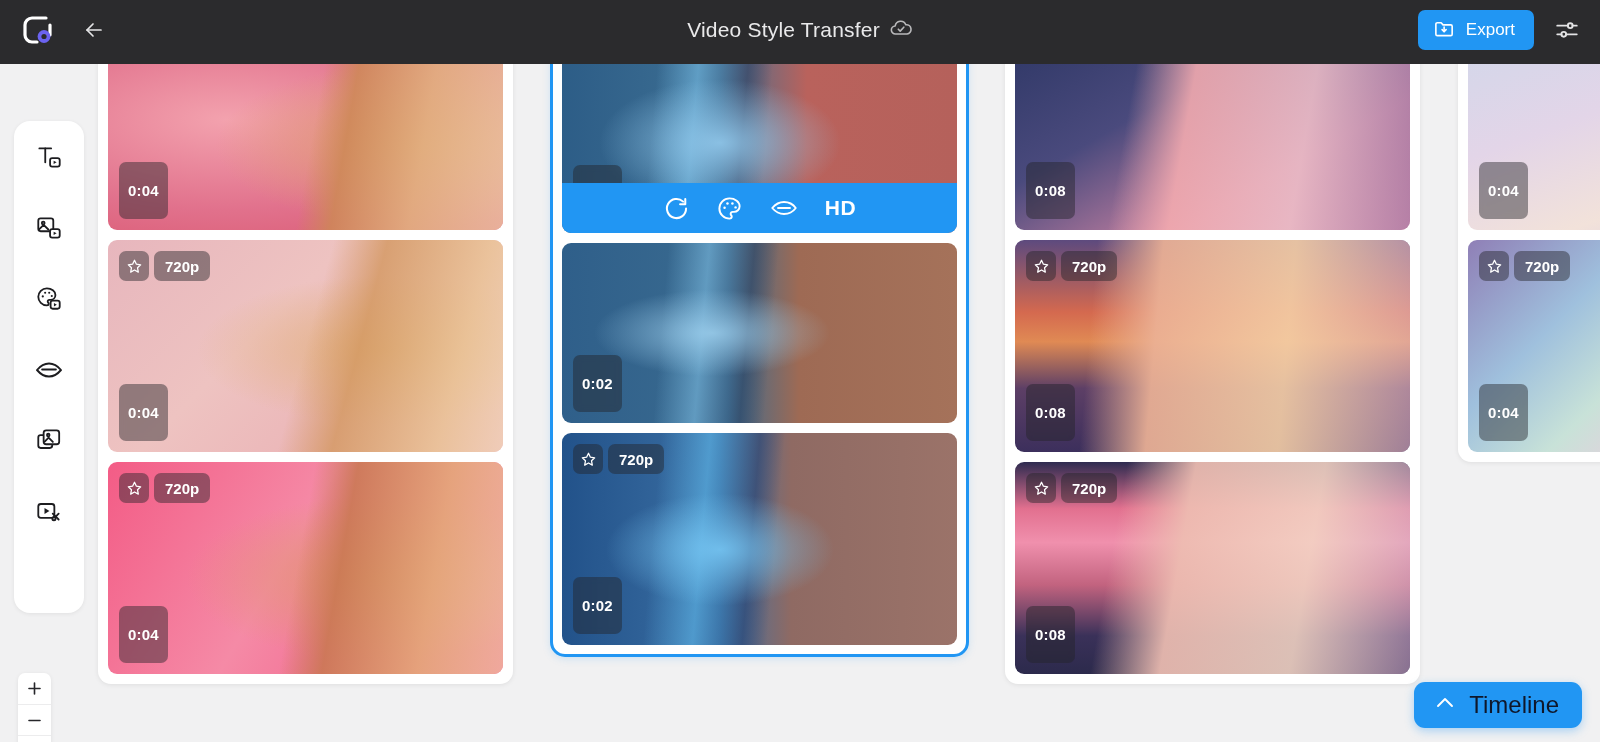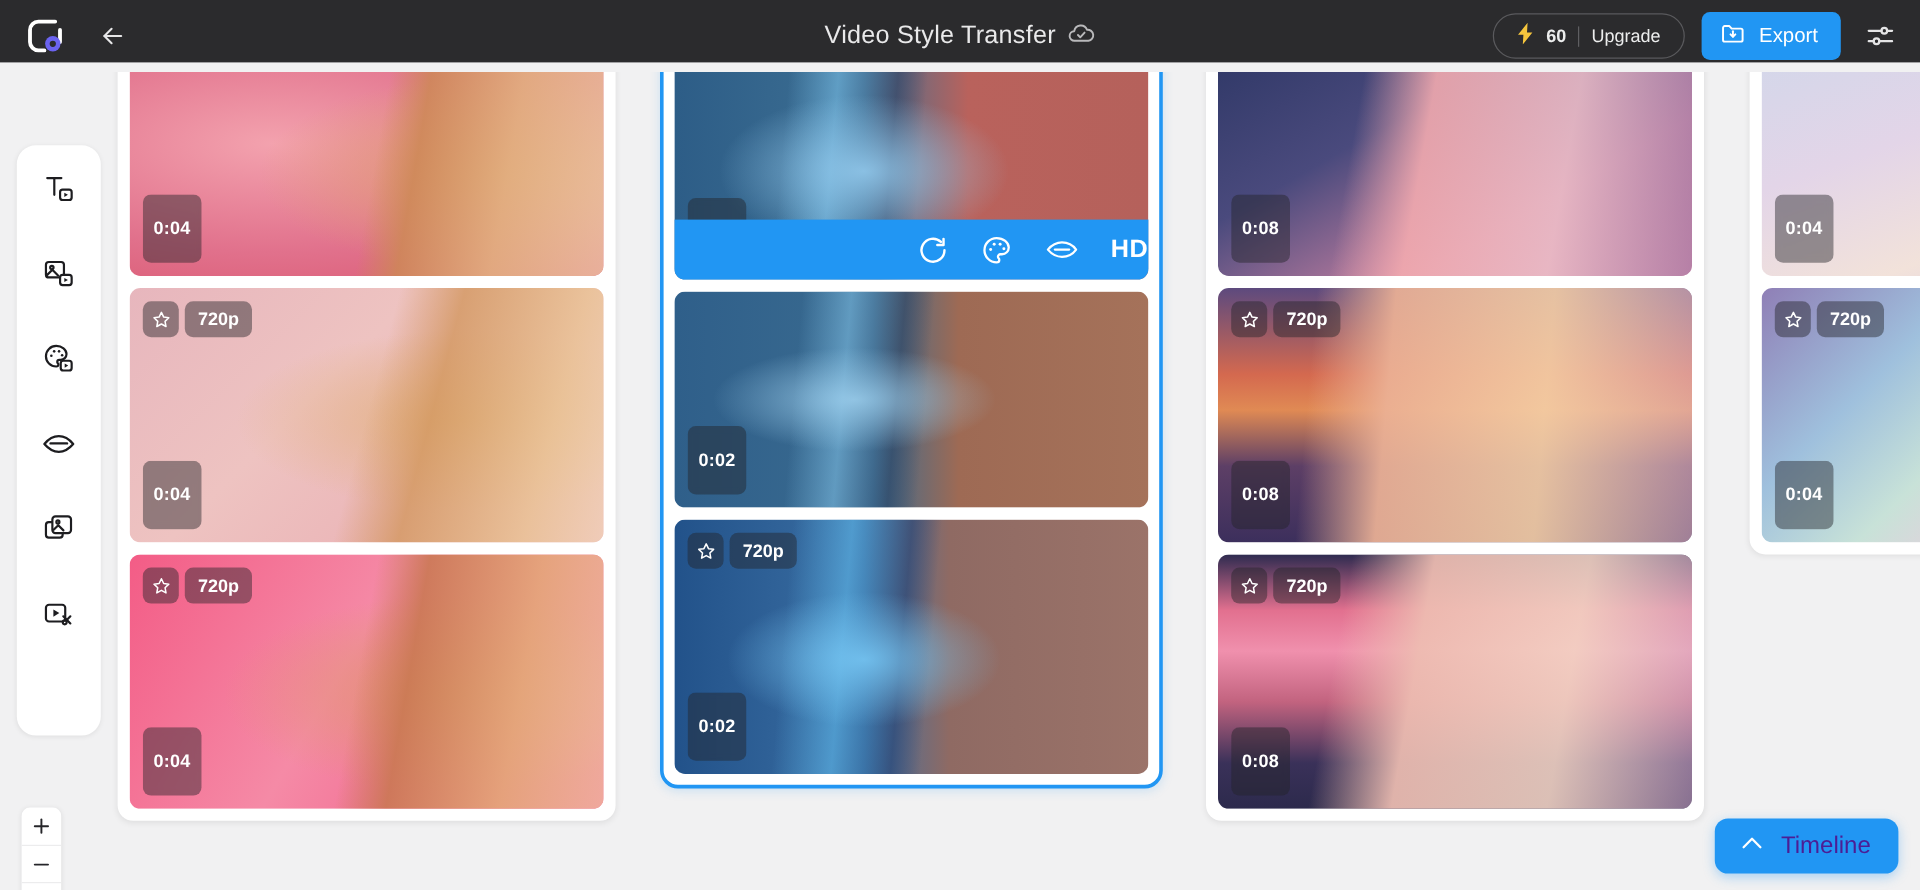--- a/index.html
+++ b/index.html
@@ -5,21 +5,21 @@
   * { box-sizing: border-box; margin: 0; padding: 0; }
   html, body {
     width: 1600px; height: 742px; overflow: hidden;
     font-family: "Liberation Sans", sans-serif;
     background: #f1f1f2;
   }
   #app { position: relative; width: 1600px; height: 742px; }
 
   
   .header {
-    position: absolute; top: 0; left: 0; width: 1600px; height: 52px;
+    position: absolute; top: 0; left: 0; width: 1600px; height: 64px;
     background: #2b2b2d; display: flex; align-items: center; z-index: 40;
   }
   .logo-wrap { position: absolute; left: 18px; top: 10px; width: 40px; height: 40px;
     display: flex; align-items: center; justify-content: center; }
   .back-btn { position: absolute; left: 76px; top: 12px; width: 36px; height: 36px;
     display: flex; align-items: center; justify-content: center; border-radius: 8px; cursor: pointer; }
   .title-wrap {
     position: absolute; left: 0; top: 0; width: 1600px; height: 60px;
     display: flex; align-items: center; justify-content: center; gap: 9px;
     pointer-events: none;
@@ -90,34 +90,34 @@
   .badge-res { height: 30px; padding: 0 11px; border-radius: 7px;
     background: rgba(35,35,40,.45); color: #fff; font-size: 15px; font-weight: 600;
     display: flex; align-items: center; }
   .badge-expand { position: absolute; right: 11px; bottom: 11px;
     width: 31px; height: 31px; border-radius: 7px; background: rgba(35,35,40,.4);
     display: flex; align-items: center; justify-content: center; cursor: pointer; }
 
   .action-bar {
     position: absolute; left: 0; right: 0; bottom: 0; height: 50px;
     background: #2196f3; display: flex; align-items: center;
-    justify-content: flex-end; gap: 26px; z-index: 5;
+    justify-content: center; gap: 26px; z-index: 5;
   }
   .action-bar .act { display: flex; align-items: center; justify-content: center;
     cursor: pointer; color: #fff; }
   .act-hd { color: #fff; font-size: 21px; font-weight: 600; letter-spacing: .5px; }
 
   
   .timeline-btn {
     position: absolute; right: 18px; bottom: 14px; height: 46px;
     padding: 0 23px 0 19px; background: #2196f3; border-radius: 11px;
     display: flex; align-items: center; gap: 12px; cursor: pointer;
     box-shadow: 0 3px 10px rgba(33,150,243,.35); z-index: 30;
   }
-  .timeline-label { color: #4c1d95; font-size: 20px; }
+  .timeline-label { color: #0f172a; font-size: 24px; }
 
   
   .th { position: absolute; inset: 0; }
 </style>
 </head>
 <body>
 
 <div id="app">
 
   <div class="header">
@@ -143,30 +143,20 @@
       <span class="cloud-ic">
         <svg width="24" height="24" viewBox="0 0 24 24" fill="none" stroke="#b9b9bb" stroke-width="1.6" stroke-linecap="round" stroke-linejoin="round">
           <path d="M6.5 18a4 4 0 0 1-.3-8 5.5 5.5 0 0 1 10.6-1.2A3.8 3.8 0 0 1 18 18z"></path>
           <path d="M9.3 13.2l1.9 1.9 3.6-3.9"></path>
         </svg>
       </span>
     </div>
 
     <div class="hdr-right">
 
-      <div class="credits-pill">
-        <span class="bolt">
-          <svg width="15" height="18" viewBox="0 0 15 18">
-              <path d="M9 0L1 10h4.5L5 18l8-10H8.5z" fill="#f5c53d"></path>
-            </svg>
-        </span>
-        <span class="credits-count">60</span>
-        <span class="pill-div"></span>
-        <span class="upgrade-label">Upgrade</span>
-      </div>
 
       <div class="export-btn">
         <span>
           <svg width="23" height="23" viewBox="0 0 24 24" fill="none" stroke="#fff" stroke-width="1.7" stroke-linecap="round" stroke-linejoin="round">
             <path d="M3 7.5a1.5 1.5 0 0 1 1.5-1.5h4l2 2.2h8A1.5 1.5 0 0 1 20 9.7v8.3a1.5 1.5 0 0 1-1.5 1.5h-14A1.5 1.5 0 0 1 3 18z"></path>
             <path d="M11.6 10.4v4.6"></path>
               <path d="M9.5 13.2l2.1 2 2.1-2"></path>
           </svg>
         </span>
         <span class="export-label">Export</span>

